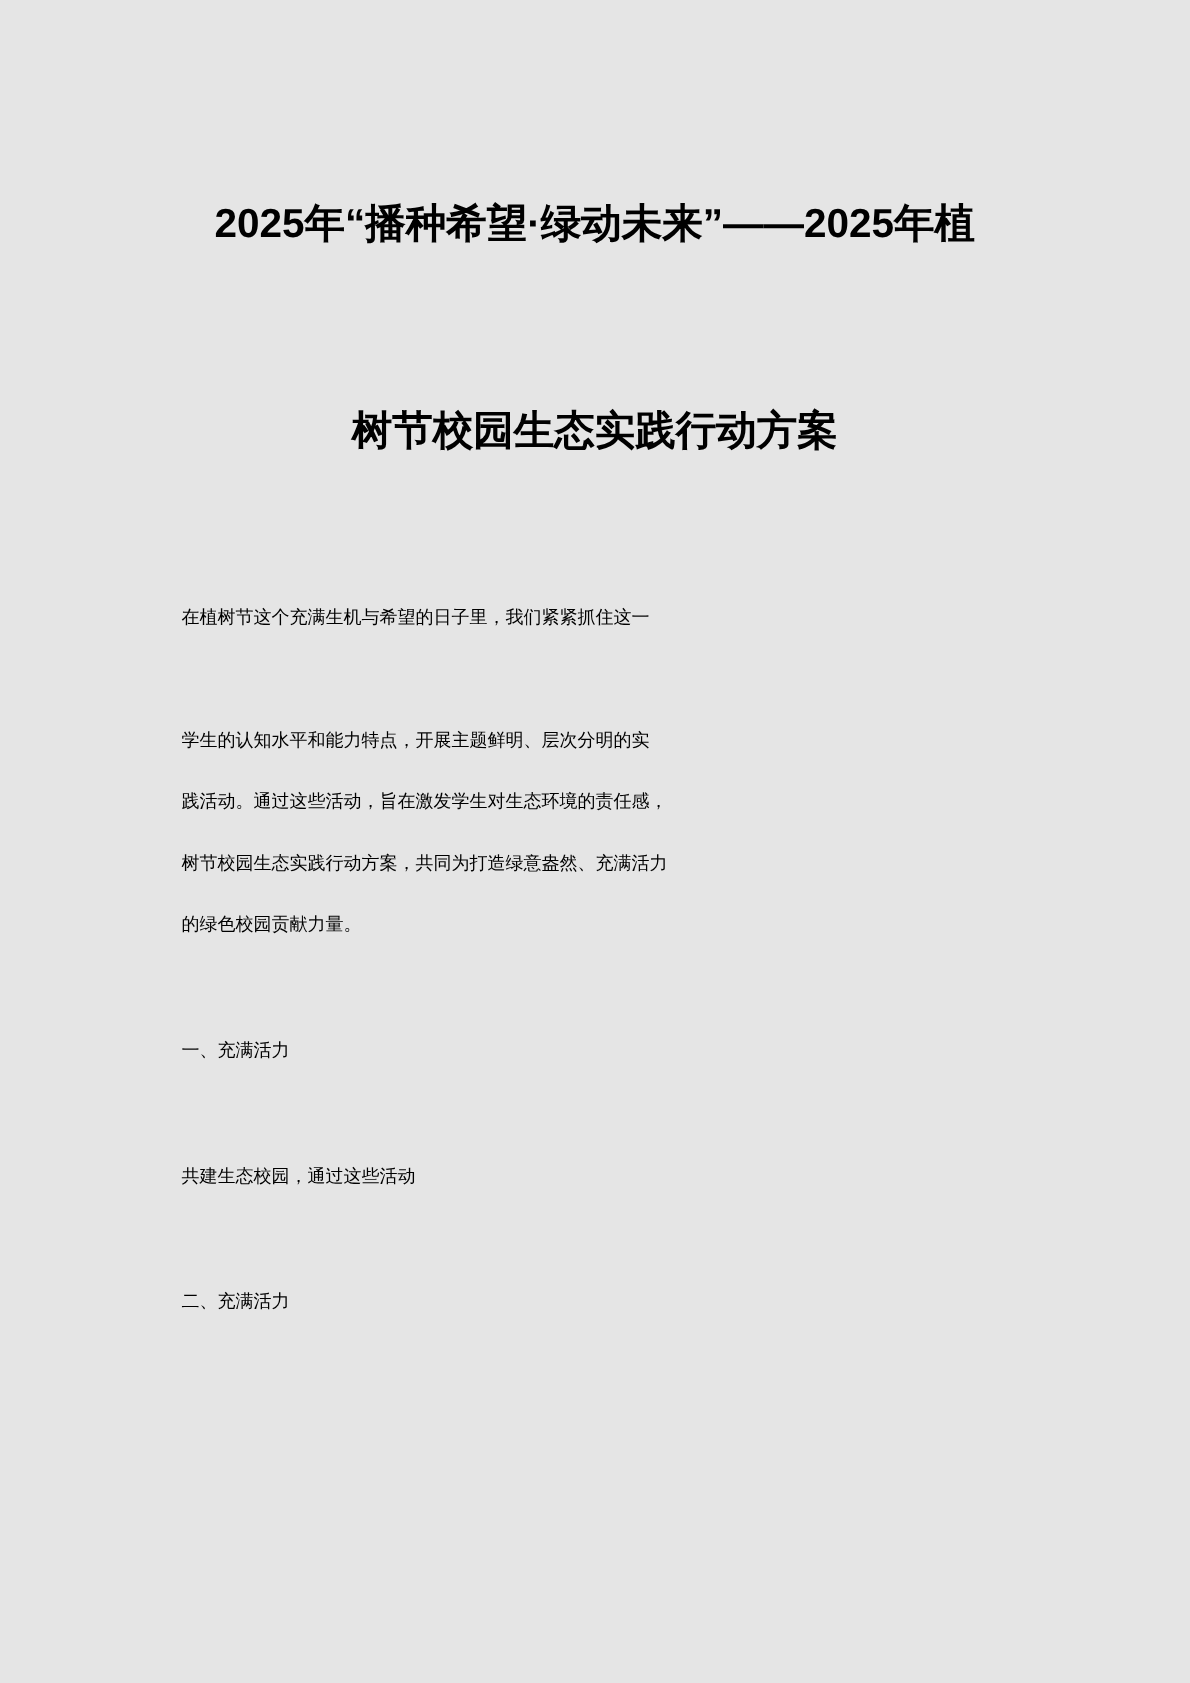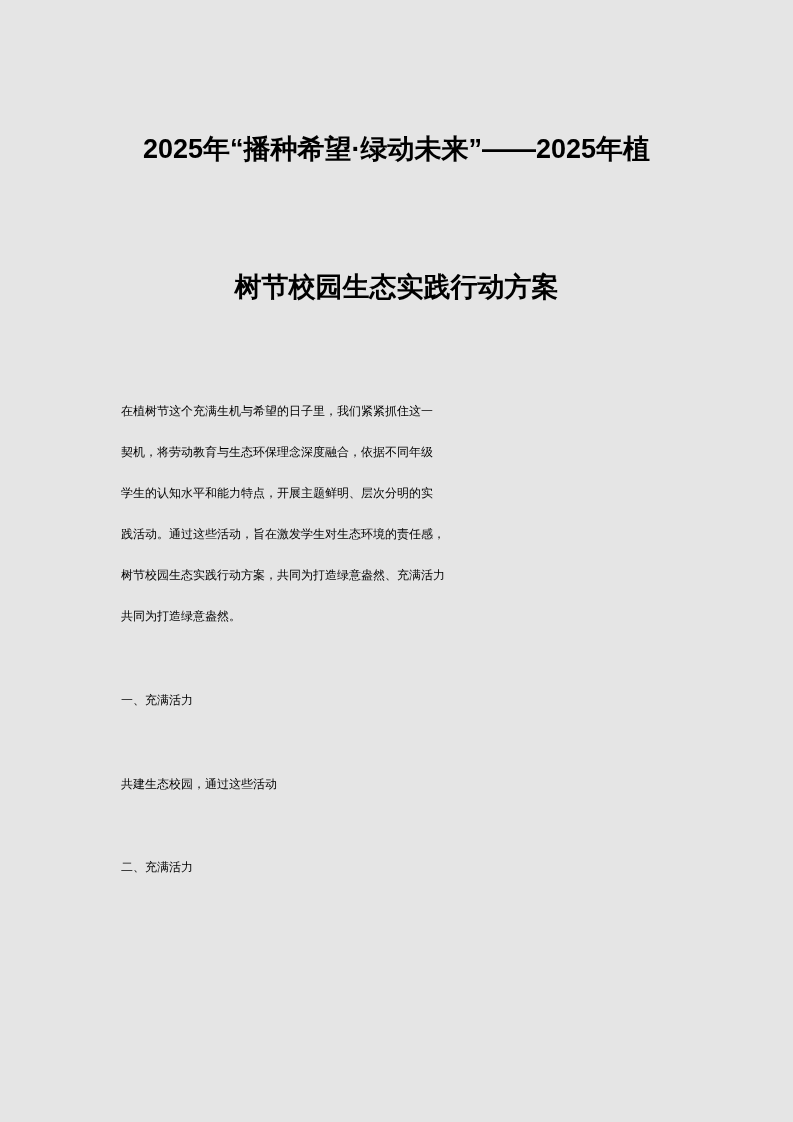--- a/index.html
+++ b/index.html
@@ -13,22 +13,21 @@
     .body-line { position: absolute; left: 121px; font-size: 12px; line-height: 28px; white-space: nowrap; }
   </style>
 </head>
 <body>
 
 <div class="page">
   <div class="title-line t1">2025年“播种希望·绿动未来”——2025年植</div>
   <div class="title-line t2">树节校园生态实践行动方案</div>
 
   <div class="body-line" style="top:397px">在植树节这个充满生机与希望的日子里，我们紧紧抓住这一</div>
-  <div class="body-line" style="top:438px">契机，将劳动教育与生态环保理念深度融合，依据不同年级</div>
   <div class="body-line" style="top:479px">学生的认知水平和能力特点，开展主题鲜明、层次分明的实</div>
   <div class="body-line" style="top:520px">践活动。通过这些活动，旨在激发学生对生态环境的责任感，</div>
   <div class="body-line" style="top:561px">树节校园生态实践行动方案，共同为打造绿意盎然、充满活力</div>
-  <div class="body-line" style="top:602px">共同为打造绿意盎然。</div>
+  <div class="body-line" style="top:602px">的绿色校园贡献力量。</div>
 
   <div class="body-line" style="top:686px">一、充满活力</div>
   <div class="body-line" style="top:770px">共建生态校园，通过这些活动</div>
   <div class="body-line" style="top:853px">二、充满活力</div>
 </div>
 
 </body></html>

